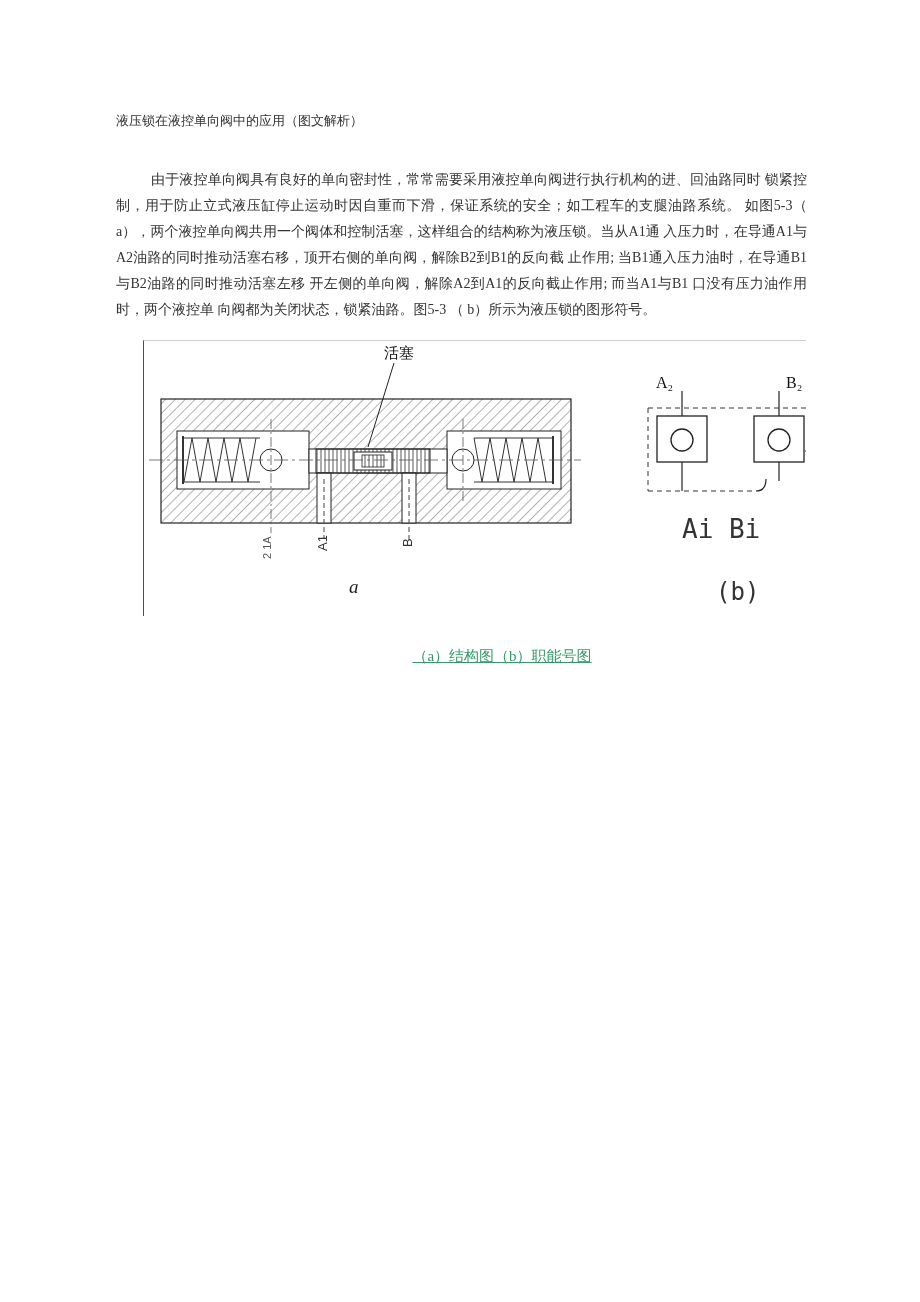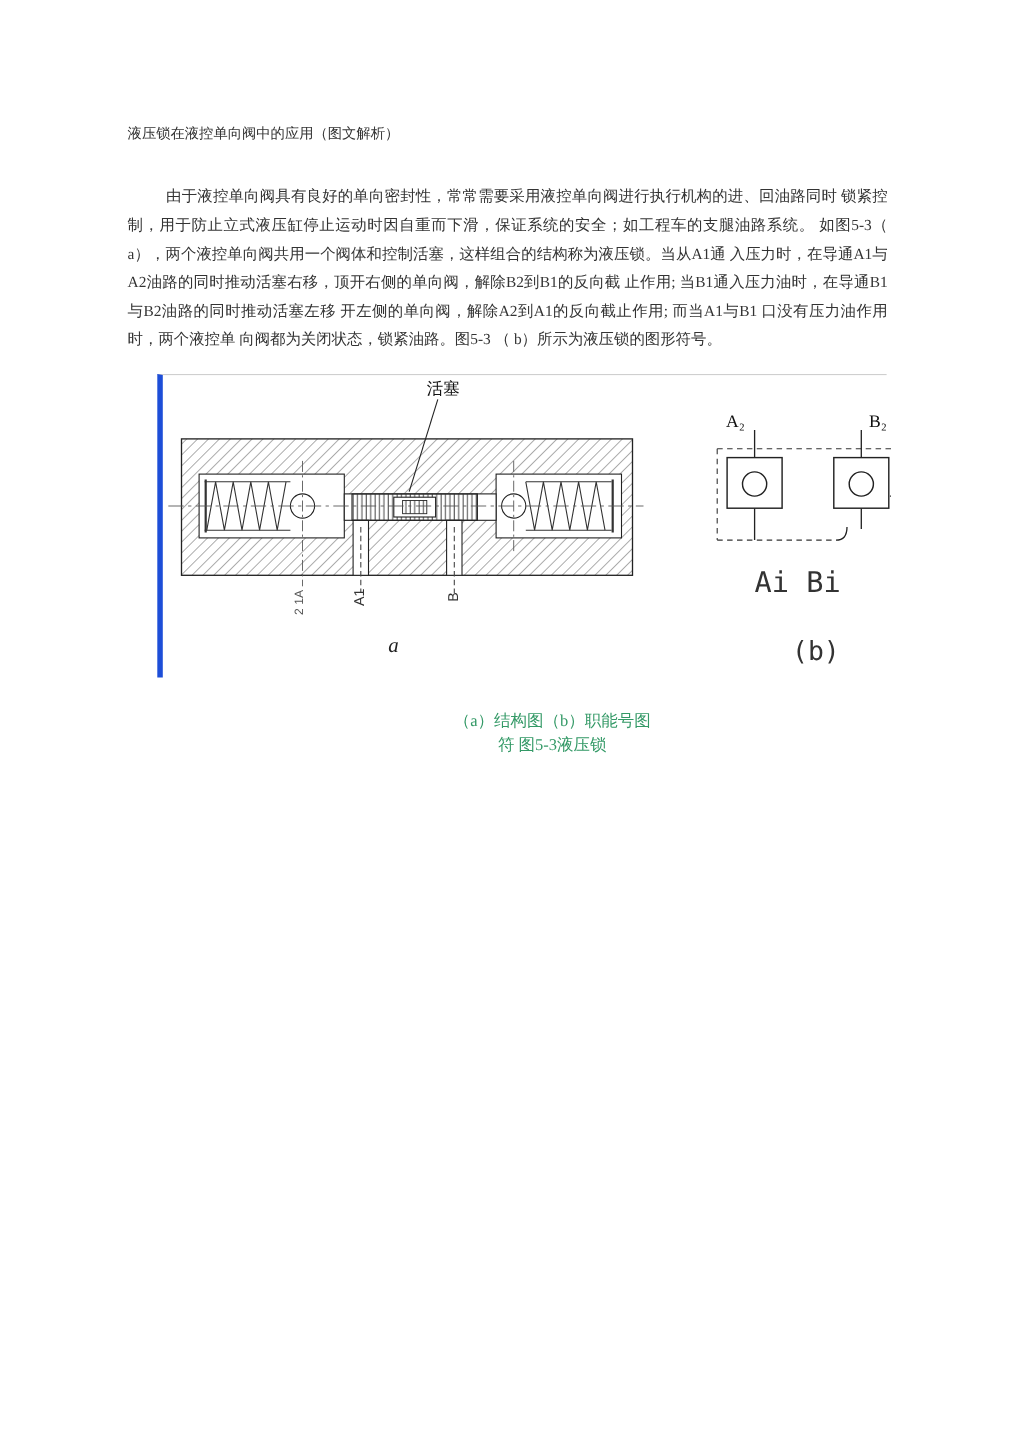--- a/index.html
+++ b/index.html
@@ -10,26 +10,26 @@
   }
   .doc-title {
     position:absolute; left:116px; top:112px; font-size:13px; font-weight:normal; color:#333;
   }
   .doc-paragraph {
     position:absolute; left:116px; top:147px; width:691px;
     font-size:14px; line-height:26px; text-align:justify; text-indent:35px; color:#333;margin-top:20px;
   }
   .figure-box {
     position:absolute; left:143px; top:340px; width:663px; height:276px;
-    border-top:1px solid #cfcfcf; border-left:5px solid #1d4ed8;
+    border-top:1px solid #cfcfcf; border-left:1px solid #1d4ed8;
   }
   .figure-box svg { display:block; }
   .caption {
     position:absolute; left:143px; top:645px; width:663px; padding-left:55px;
-    text-align:center; font-size:15px; line-height:22px; color:#339966;
+    text-align:center; font-size:15px; line-height:22px; color:#339966;text-decoration:underline;
   }
   .mono { font-family:"DejaVu Sans Mono", monospace; }
 </style>
 </head>
 <body>
 
 <div id="page">
 
   <div class="doc-title">液压锁在液控单向阀中的应用（图文解析）</div>
 
@@ -130,16 +130,15 @@
         <text x="512" y="47" font-size="16" fill="#111" font-family="Liberation Serif, serif">A₂</text>
         <text x="642" y="47" font-size="16" fill="#111" font-family="Liberation Serif, serif">B₂</text>
         <text x="538" y="197" font-size="26" fill="#333" class="mono" font-family="DejaVu Sans Mono, monospace">Ai Bi</text>
         <text x="572" y="259" font-size="24" fill="#333" class="mono" font-family="DejaVu Sans Mono, monospace">(b)</text>
       </g>
     </svg>
   </div>
 
   <div class="caption" style="color: rgb(51, 153, 102);">
     <div>（a）结构图（b）职能号图</div>
-    <div>符 图5-3液压锁</div>
   </div>
 
 </div>
 
 </body></html>

